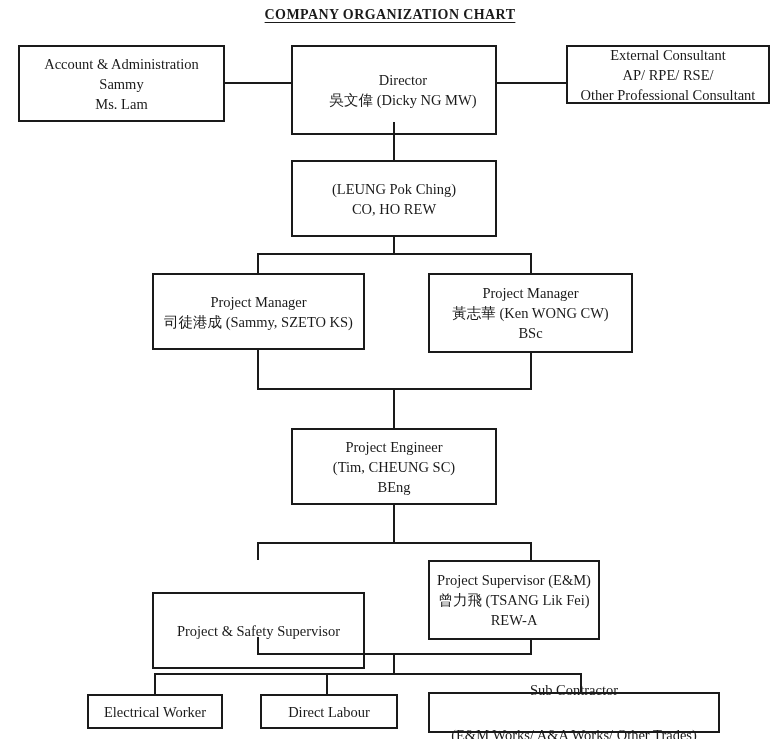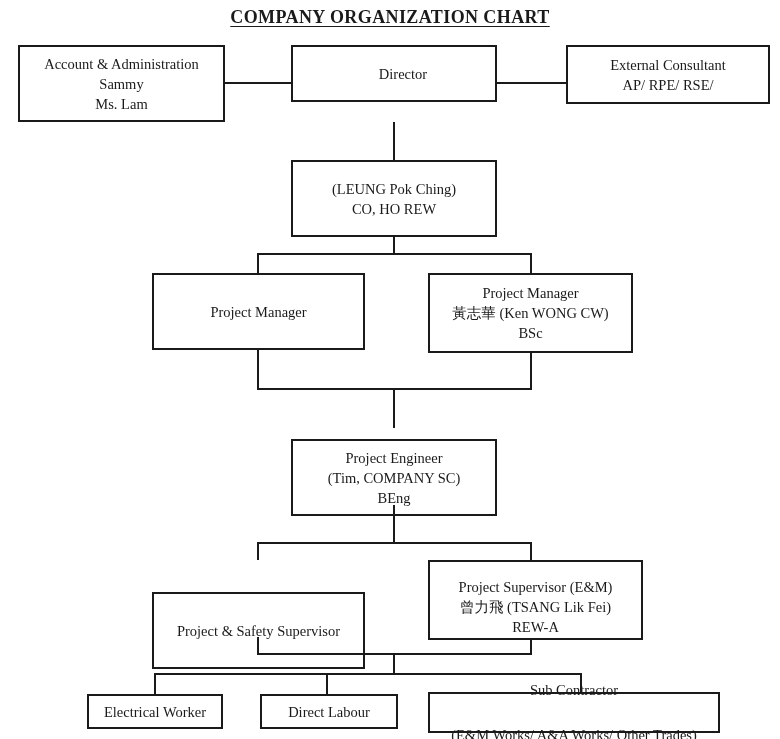--- a/index.html
+++ b/index.html
@@ -13,21 +13,21 @@
     height: 739px;
     background: var(--bg, #ffffff);
     color: var(--fg, #1a1a1a);
     overflow: hidden;
   }
   .title {
     position: absolute;
     left: 0; top: 7px;
     width: 100%;
     text-align: center;
-    font-size: 18px;
+    font-size: 14px;
     font-weight: bold;
     letter-spacing: 0.4px;
     text-decoration: underline;
     text-underline-offset: 3px;
   }
   .box {
     position: absolute;
     box-sizing: border-box;
     border: 2px solid var(--fg, #1a1a1a);
     background: #ffffff;
@@ -52,55 +52,58 @@
 <div id="chart" style="--bg: #ffffff; --fg: #1a1a1a;">
 
   <div class="title">COMPANY ORGANIZATION CHART</div>
 
   <div class="box" style="left:18px; top:45px; width:207px; height:77px;">
     <div class="ln">Account &amp; Administration</div>
     <div class="ln">Sammy</div>
     <div class="ln">Ms. Lam</div>
   </div>
 
-  <div class="box" style="left:291px; top:45px; width:206px; height:57px;padding-left:20px;">
+  <div class="box" style="left:291px; top:45px; width:206px; height:90px;padding-left:20px;">
     <div class="ln">Director</div>
+    <div class="ln">吳文偉 (Dicky NG MW)</div>
   </div>
 
   <div class="box" style="left:566px; top:45px; width:204px; height:59px;">
     <div class="ln">External Consultant</div>
     <div class="ln">AP/ RPE/ RSE/</div>
+    <div class="ln">Other Professional Consultant</div>
   </div>
 
   <div class="box" style="left:291px; top:160px; width:206px; height:77px;">
     <div class="ln">(LEUNG Pok Ching)</div>
     <div class="ln">CO, HO REW</div>
   </div>
 
   <div class="box" style="left:152px; top:273px; width:213px; height:77px;">
     <div class="ln">Project Manager</div>
+    <div class="ln">司徒港成 (Sammy, SZETO KS)</div>
   </div>
 
   <div class="box" style="left:428px; top:273px; width:205px; height:80px;">
     <div class="ln">Project Manager</div>
     <div class="ln">黃志華 (Ken WONG CW)</div>
     <div class="ln">BSc</div>
   </div>
 
-  <div class="box" style="left:291px; top:428px; width:206px; height:77px;margin-top:11px;">
+  <div class="box" style="left:291px; top:428px; width:206px; height:77px;">
     <div class="ln">Project Engineer</div>
-    <div class="ln">(Tim, COMPANY SC)</div>
+    <div class="ln">(Tim, CHEUNG SC)</div>
     <div class="ln">BEng</div>
   </div>
 
   <div class="box" style="left:152px; top:560px; width:213px; height:77px;margin-top:32px;">
     <div class="ln">Project &amp; Safety Supervisor</div>
   </div>
 
-  <div class="box" style="left:428px; top:560px; width:215px; height:80px;justify-content:flex-end;">
+  <div class="box" style="left:428px; top:560px; width:172px; height:80px;">
     <div class="ln">Project Supervisor (E&amp;M)</div>
     <div class="ln">曾力飛 (TSANG Lik Fei)</div>
     <div class="ln">REW-A</div>
   </div>
 
   <div class="box" style="left:260px; top:694px; width:138px; height:35px;">
     <div class="ln">Direct Labour</div>
   </div>
 
   <div class="box" style="left:87px; top:694px; width:136px; height:35px;">

